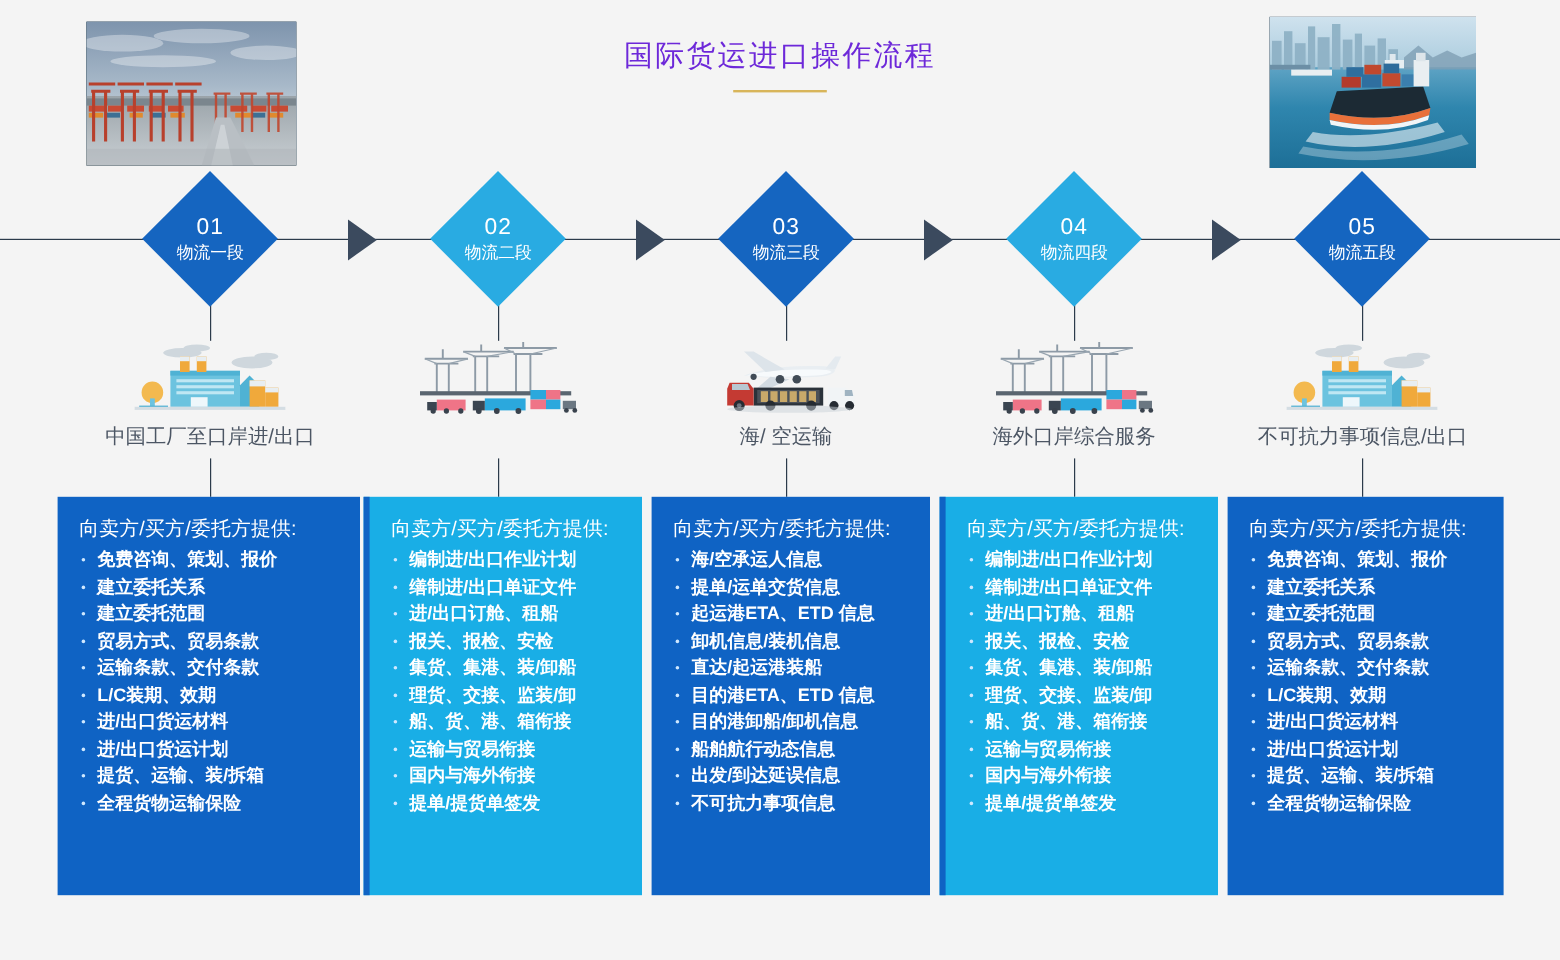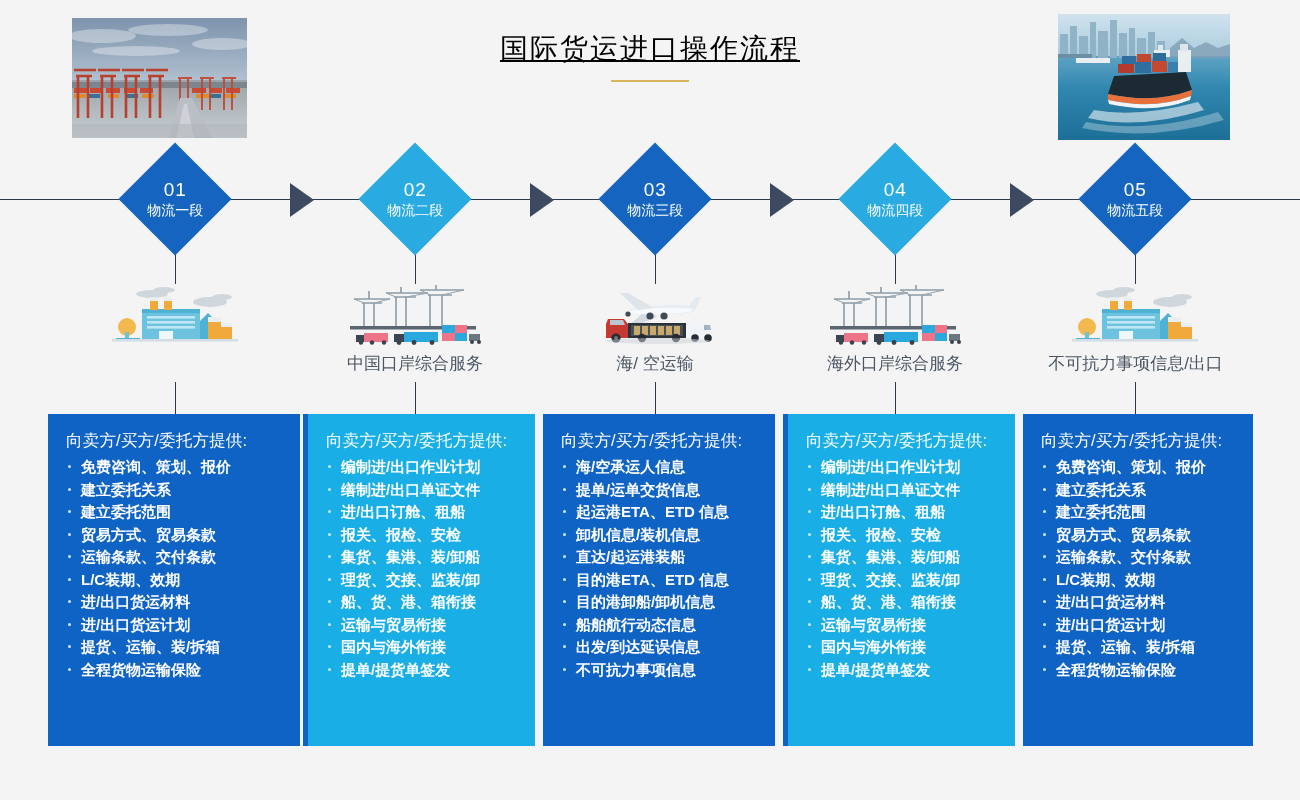--- a/index.html
+++ b/index.html
@@ -13,22 +13,22 @@
   #stage{position:relative;width:1300px;height:800px;}
 
   
   .photo{position:absolute;overflow:hidden;background:#0b2b44;}
   .photo svg{display:block;width:100%;height:100%;}
   #photo-left{left:72px;top:18px;width:175px;height:120px;}
   #photo-right{left:1058px;top:14px;width:172px;height:126px;}
 
   #title-wrap{position:absolute;left:340px;top:34px;width:620px;text-align:center;}
   #main-title{
-    font-size:28px;color:#000000;letter-spacing:2px;white-space:nowrap;
-    font-weight:400;line-height:1.1;text-decoration:underline;
+    font-size:24px;color:#6d28d9;letter-spacing:2px;white-space:nowrap;
+    font-weight:400;line-height:1.1;
   }
   #title-rule{width:78px;height:2px;background:#d8b55a;margin:15px auto 0;}
 
   
   #axis{position:absolute;left:0;top:199px;width:1300px;height:1px;background:#2b3a4a;}
   .diamond{
     position:absolute;width:80px;height:80px;
     transform:rotate(45deg);
     display:flex;align-items:center;justify-content:center;
   }
@@ -444,21 +444,21 @@
       <rect x="96" y="34" width="13" height="5" fill="#e8eef2"></rect>
       <rect x="109" y="40" width="11" height="16" fill="#f0a93b"></rect>
       <rect x="109" y="40" width="11" height="4" fill="#e8eef2"></rect>
       <circle cx="15" cy="44" r="9" fill="#f3b94f"></circle>
       <rect x="13" y="49" width="4" height="8" fill="#6cc3df"></rect>
       <rect x="4" y="55" width="24" height="2" fill="#4fb2d4"></rect>
       <rect x="0" y="56" width="126" height="2.6" fill="#d4dde3"></rect>
     </svg>
   </div>
 
-  <div class="caption" style="left:295px;width:240px;">中国口岸综合服务</div>
+  <div class="caption" style="left:45px;width:260px;">中国工厂至口岸进/出口</div>
   <div class="caption" style="left:535px;width:240px;">海/ 空运输</div>
   <div class="caption" style="left:775px;width:240px;">海外口岸综合服务</div>
   <div class="caption" style="left:1008px;width:255px;">不可抗力事项信息/出口</div>
 
   <div class="panel dark" style="left:48px;width:252px;">
     <div class="panel-head">向卖方/买方/委托方提供:</div>
     <ul>
       <li>免费咨询、策划、报价</li>
       <li>建立委托关系</li>
       <li>建立委托范围</li>

